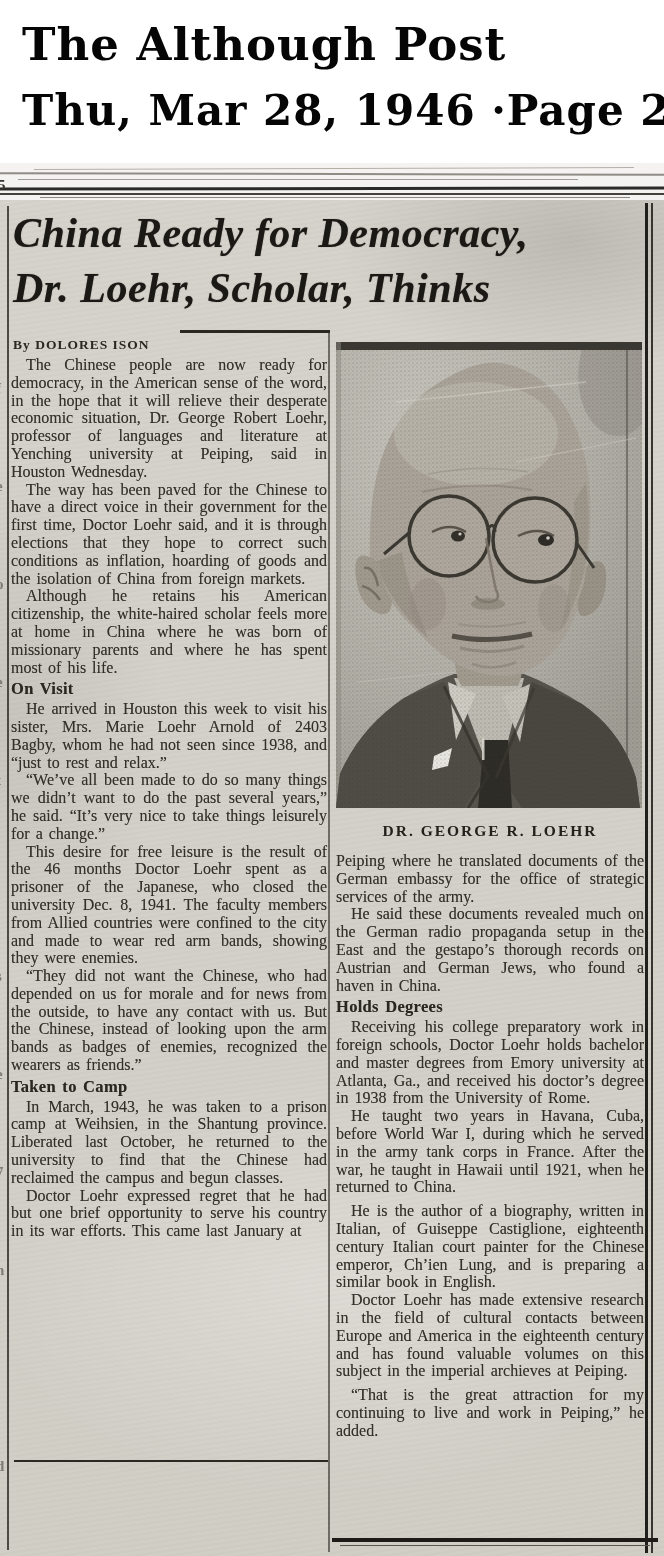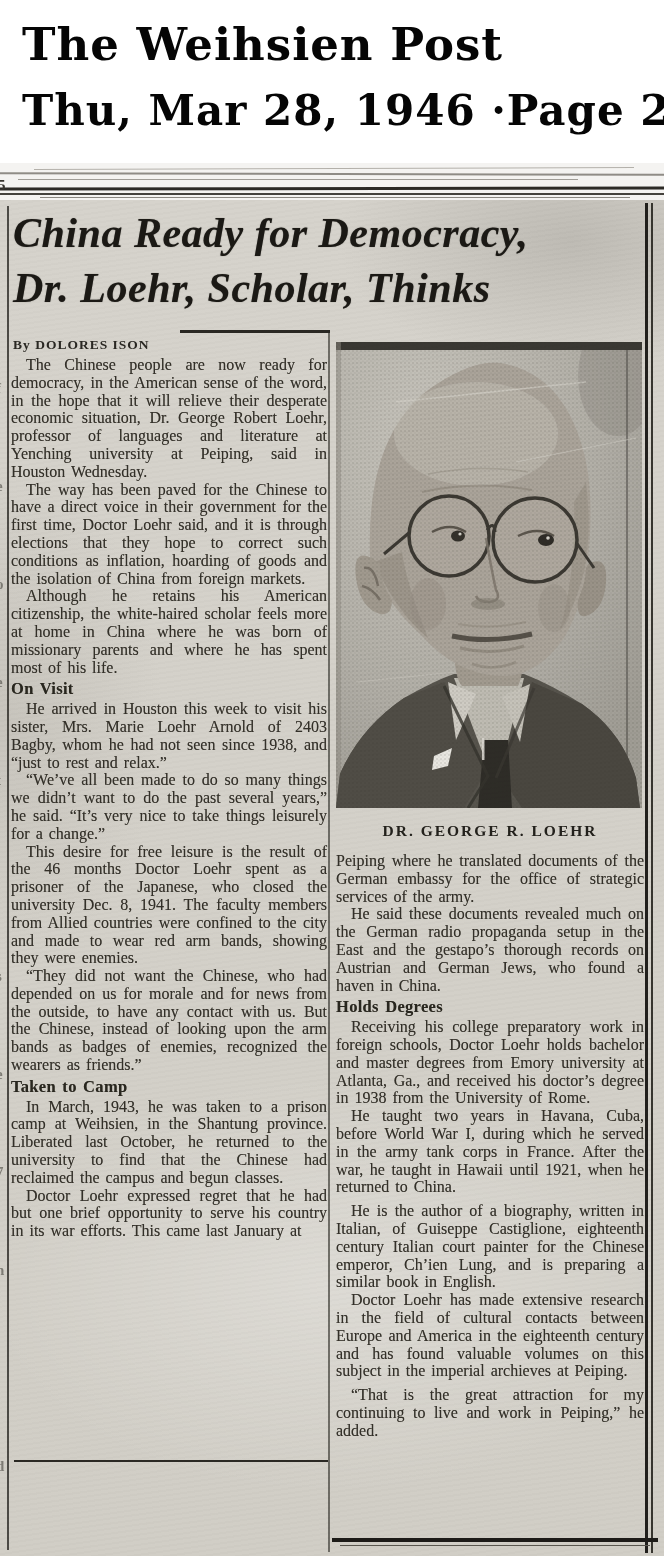--- a/index.html
+++ b/index.html
@@ -63,21 +63,21 @@
   .caption{position:absolute;left:336px;top:622px;width:308px;text-align:center;
            font-weight:bold;font-size:15.5px;letter-spacing:2px;color:#23211c;}
 
   .edge-frags{position:absolute;left:0;top:150px;width:9px;height:1300px;overflow:hidden;}
   .edge-frag{position:absolute;left:-4px;font-weight:bold;font-size:15px;color:#3a3832;opacity:.55;}
 </style>
 </head>
 <body>
 
 <div class="site-header">
-  <div class="pub-title">The Weihsien Post</div>
+  <div class="pub-title">The Although Post</div>
   <div class="pub-date">Thu, Mar 28, 1946 ·Page 22</div>
 </div>
 
 <div class="torn">
   <div class="l1"></div>
     <div class="l2"></div>
     <div class="l3"></div>
   <div class="l4"></div>
     <div class="l5"></div>
     <div class="l6"></div>

